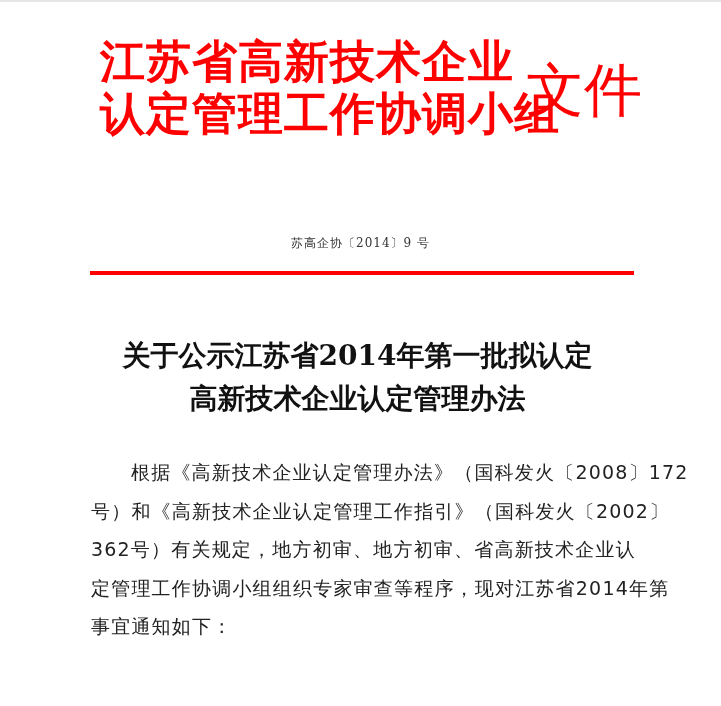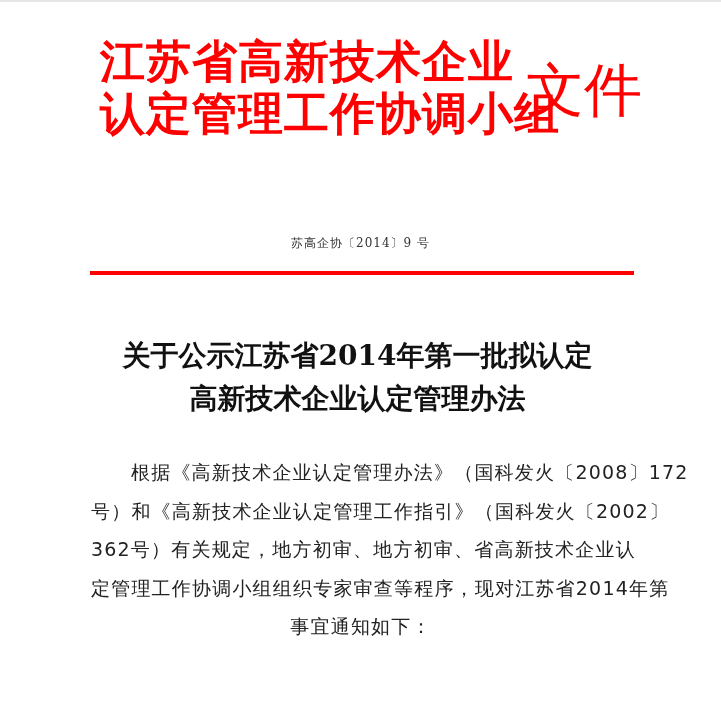--- a/index.html
+++ b/index.html
@@ -101,21 +101,20 @@
       color: #222222;
       letter-spacing: 1.2px;
     }
     .salutation {
       display: block;
       white-space: nowrap;
     }
     .para-line {
       display: block;
       white-space: nowrap;
-      text-align: center;
     }
     .para-line.indent {
       padding-left: 40px;
     }
   </style>
 </head>
 <body>
 
 <div class="top-strip"></div>
 

